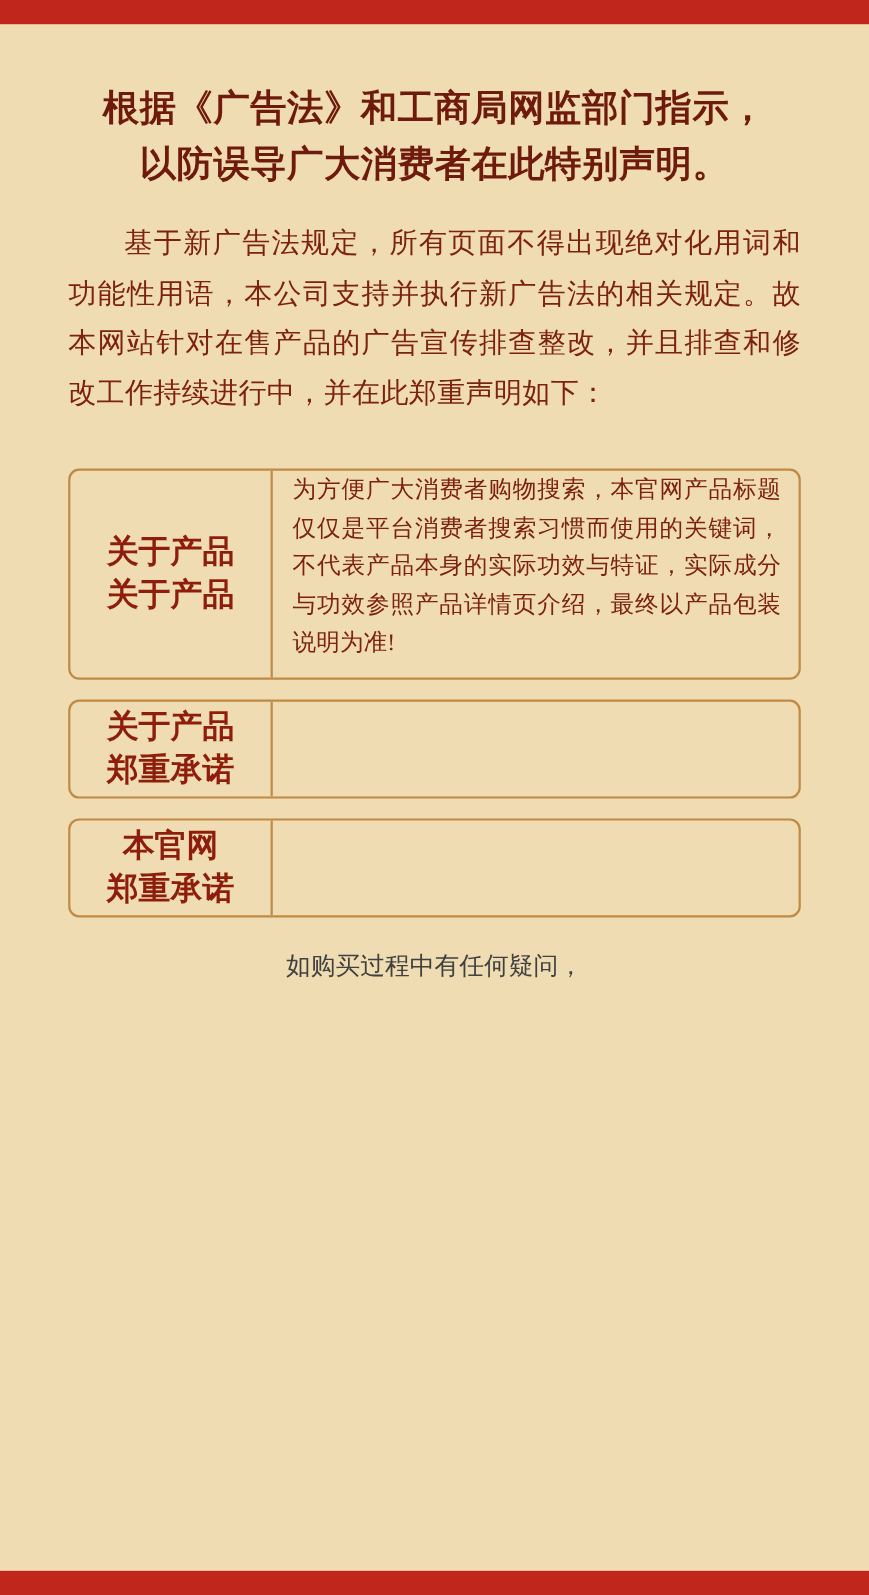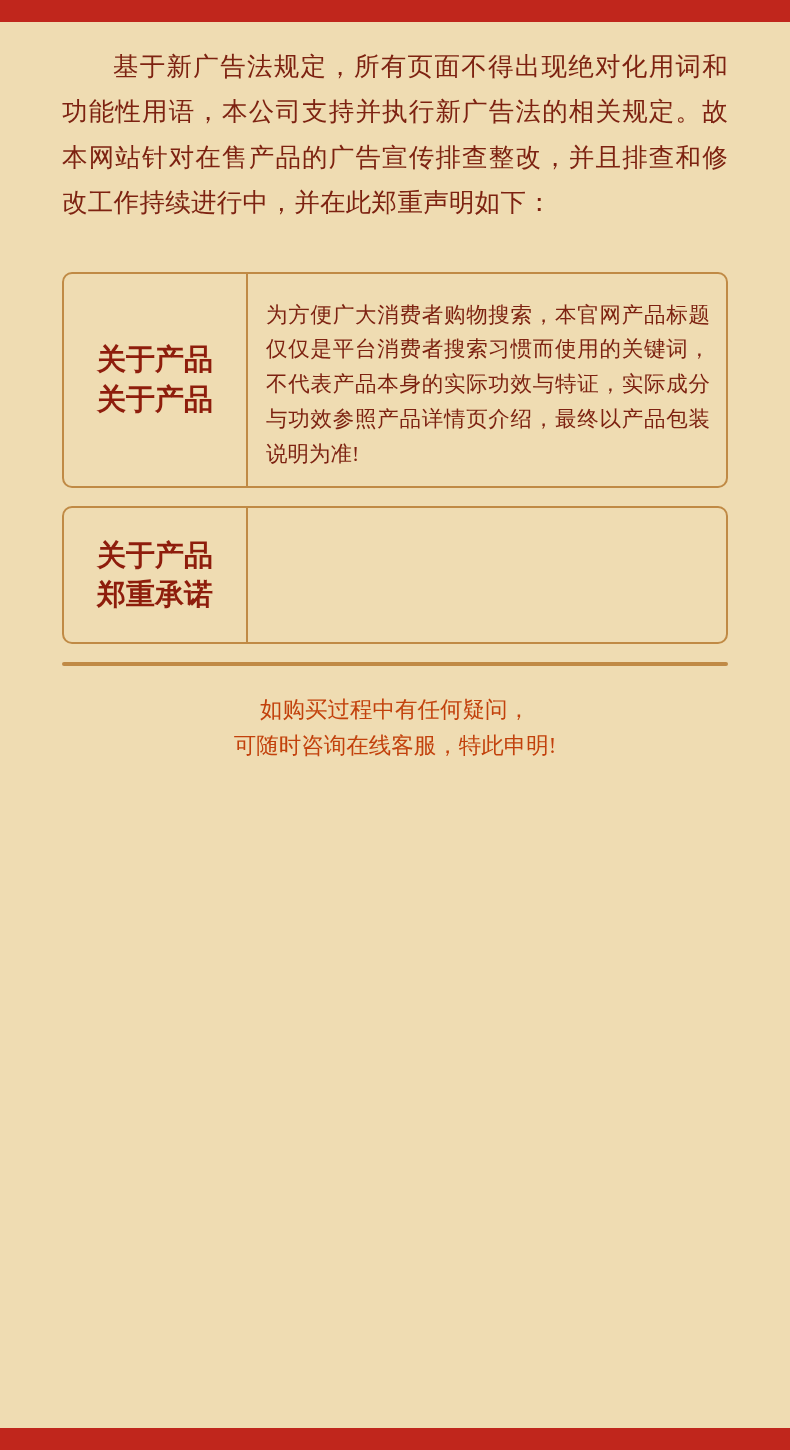--- a/index.html
+++ b/index.html
@@ -81,59 +81,62 @@
     margin-bottom: 18px;
     background: transparent;
     box-sizing: border-box;
   }
   .box-title {
     flex: 0 0 170px;
     display: flex;
     flex-direction: column;
     align-items: center;
     justify-content: center;
-    padding: 28px 6px;
+    padding: 4px 6px;
     font-weight: bold;
     font-size: 29px;
     line-height: 1.35;
     color: #8e1d0c;
     border-right: 2px solid #c08a45;
     text-align: center;
   }
   .box-title span { display: block; white-space: nowrap; }
   .box-body {
     flex: 1 1 auto;
     padding: 0 16px 14px 18px;
     font-size: 21.5px;
     line-height: 1.62;
     color: #7d2211;
     text-align: justify;
     display: flex;
     align-items: center;
-    margin-top: 24px;
   }
   .box-body p { margin: 0; }
   .footer-note {
     margin-top: 26px;
     text-align: center;
     font-size: 22.5px;
     line-height: 1.6;
-    color: #c2410c;
+    color: #404040;
   }
   .footer-note .line { display: block; }
 </style>
 </head>
 <body>
 
 <div class="page">
 
   <div class="top-bar"></div>
 
   <div class="content">
 
+    <div class="headline">
+      <span class="line">根据《广告法》和工商局网监部门指示，</span>
+      <span class="line">以防误导广大消费者在此特别声明。</span>
+    </div>
 
     <div class="para">基于新广告法规定，所有页面不得出现绝对化用词和功能性用语，本公司支持并执行新广告法的相关规定。故本网站针对在售产品的广告宣传排查整改，并且排查和修改工作持续进行中，并在此郑重声明如下：</div>
 
 
     <div class="boxes">
 
       <div class="box">
         <div class="box-title">
           <span>关于产品</span>
           <span>关于产品</span>
@@ -144,26 +147,29 @@
       </div>
 
       <div class="box">
         <div class="box-title">
           <span>关于产品</span>
           <span>郑重承诺</span>
         </div>
       </div>
 
       <div class="box">
+        <div class="box-title">
+          <span>本官网</span>
+          <span>郑重承诺</span>
+        </div>
       </div>
 
     </div>
 
     <div class="footer-note">
       <span class="line">如购买过程中有任何疑问，</span>
-      <span class="line">可随时咨询在线客服，特此申明!</span>
     </div>
 
   </div>
 
   <div class="bottom-bar"></div>
 
 </div>
 
 </body></html>

